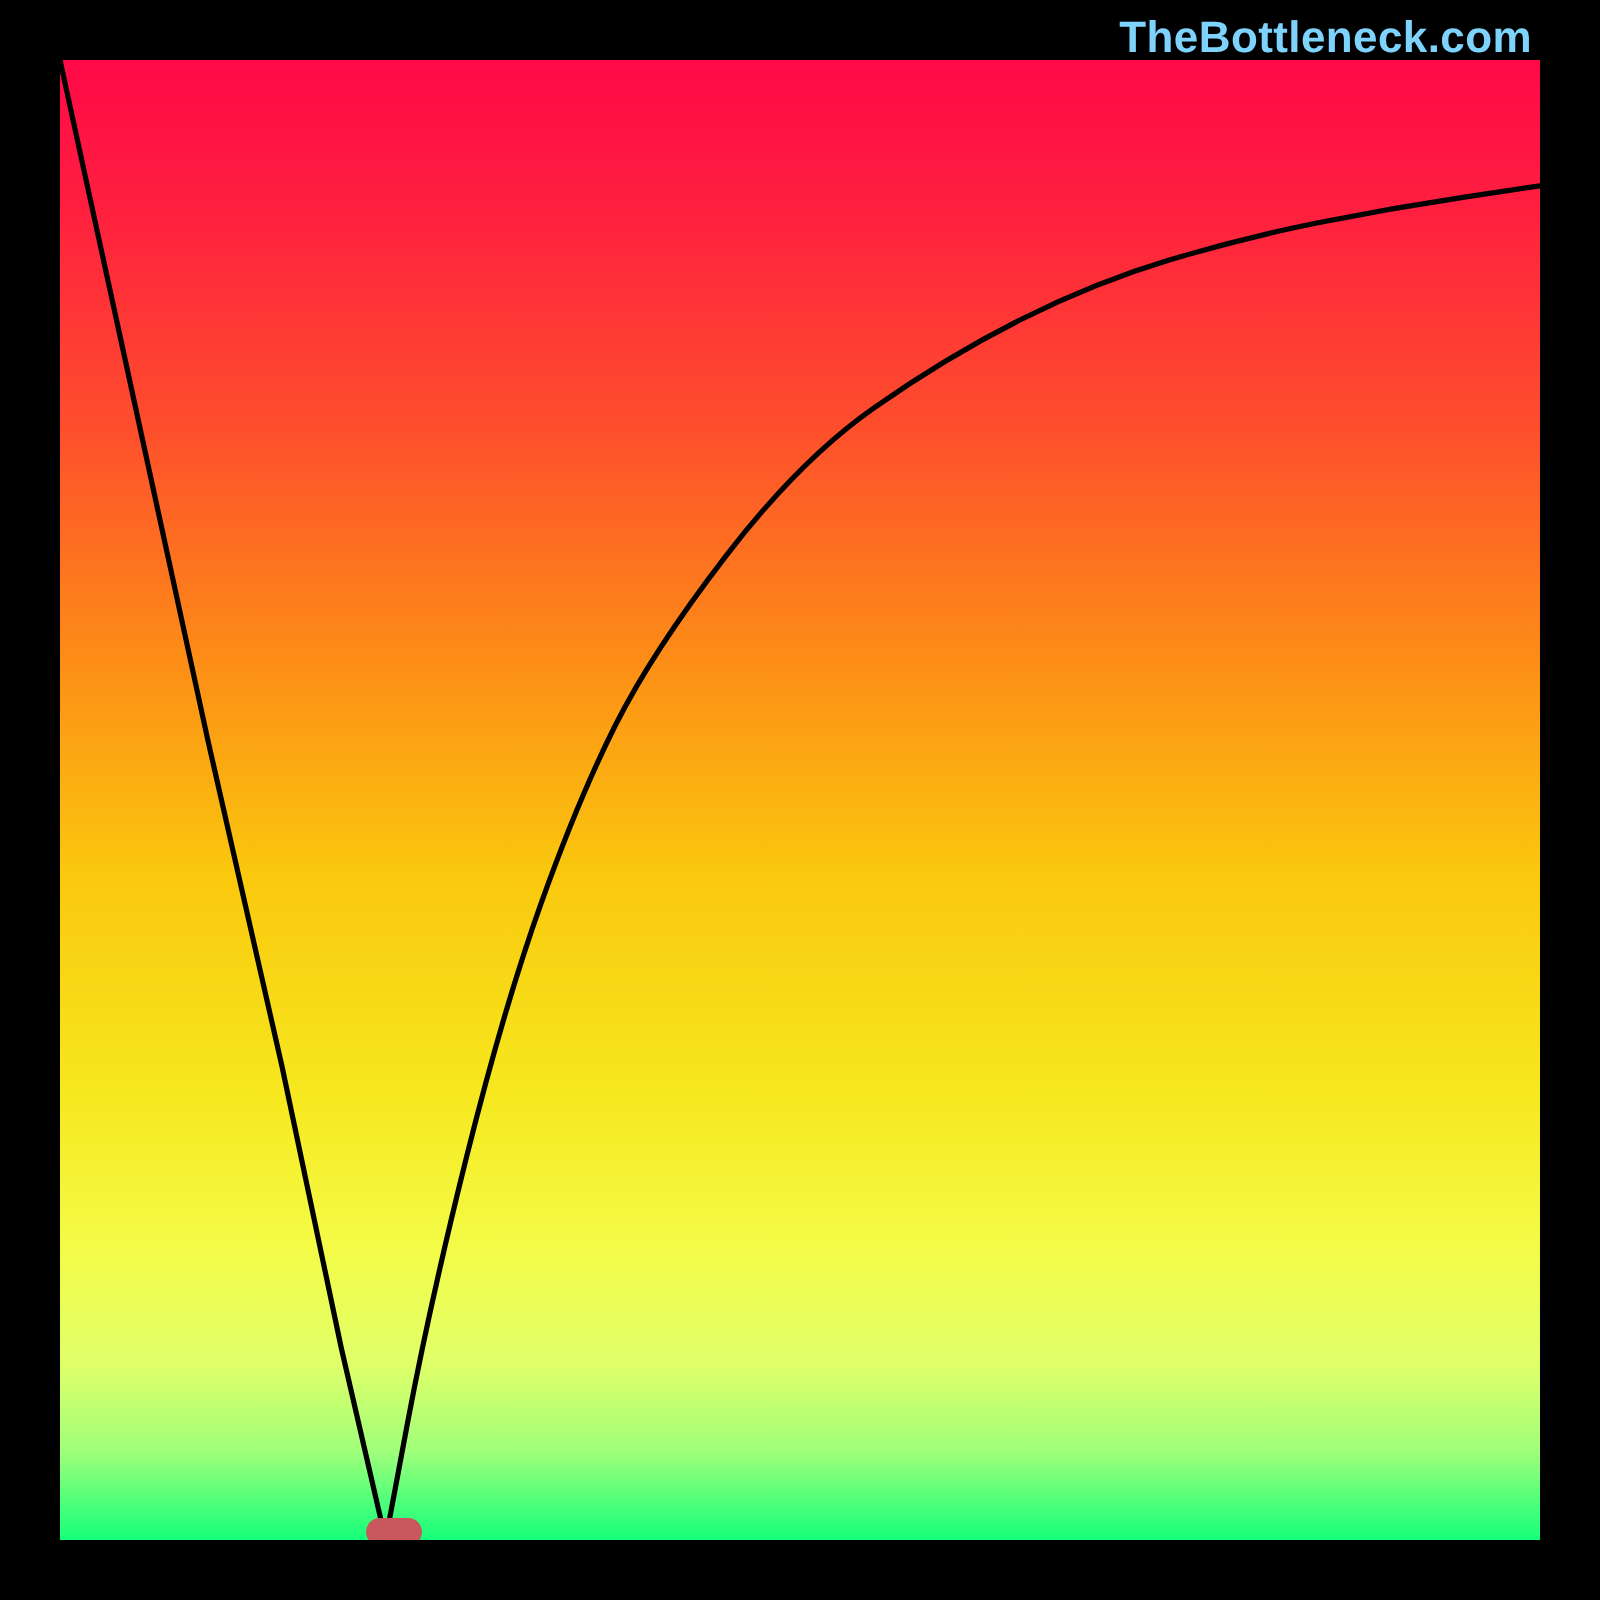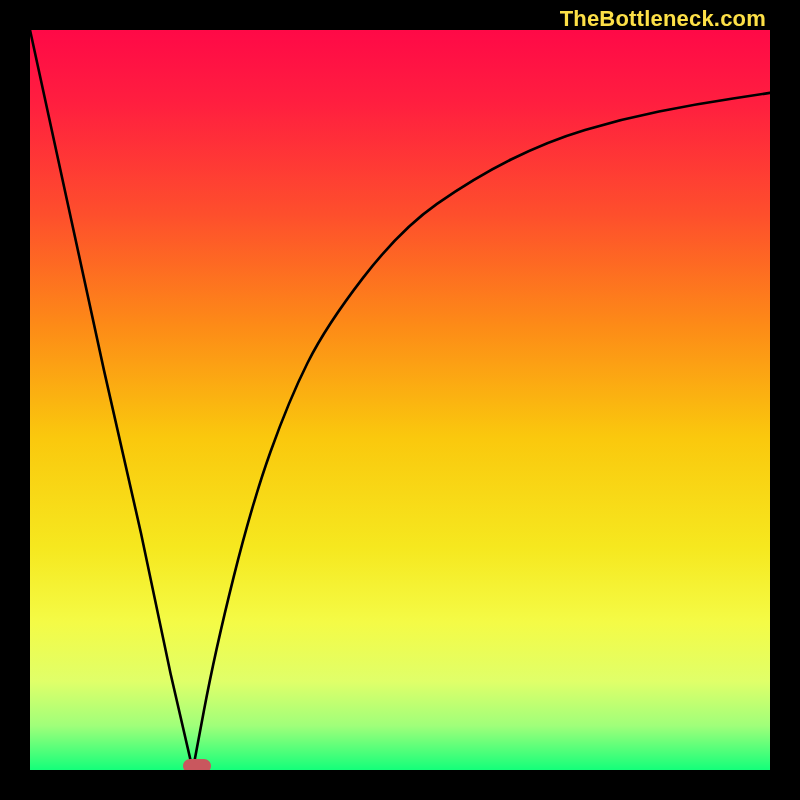--- a/index.html
+++ b/index.html
@@ -34,21 +34,21 @@
     width: 100%;
     height: 100%;
   }
   .watermark {
     position: absolute;
     top: 6px;
     right: 34px;
     font-family: Arial, Helvetica, sans-serif;
     font-size: 22px;
     font-weight: 600;
-    color: #fde047;
+    color: #7dd3fc;
     letter-spacing: 0.2px;
   }
   .marker {
     position: absolute;
     width: 28px;
     height: 14px;
     background: #c9575e;
     border-radius: 8px;
     transform: translate(-50%, -50%);
   }

